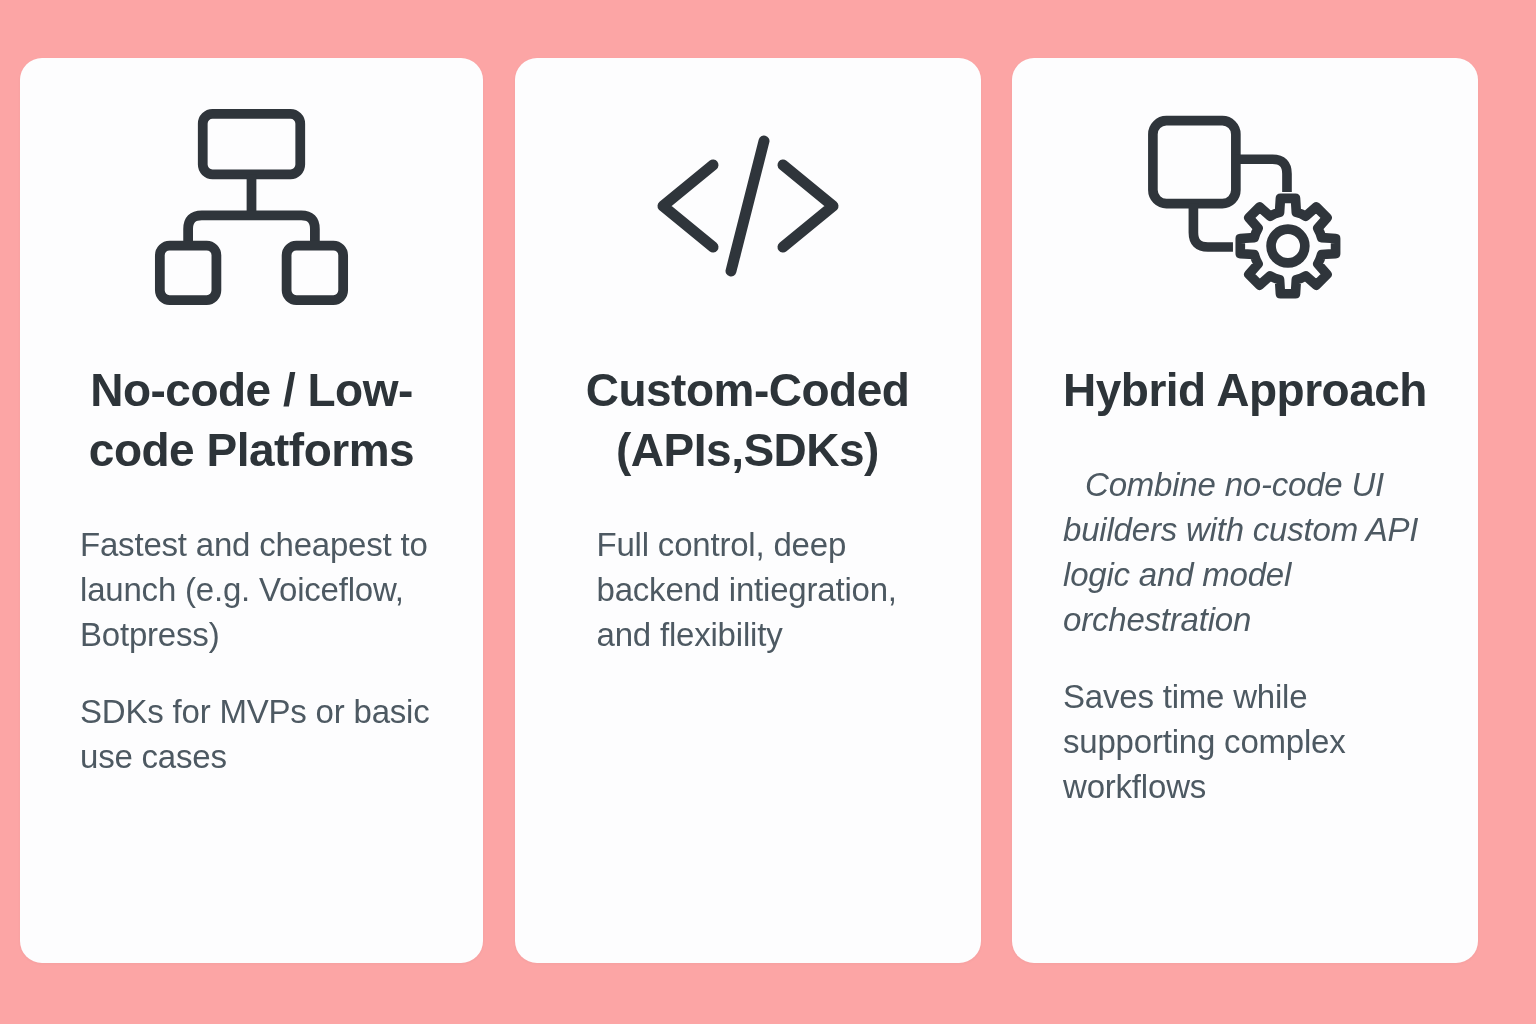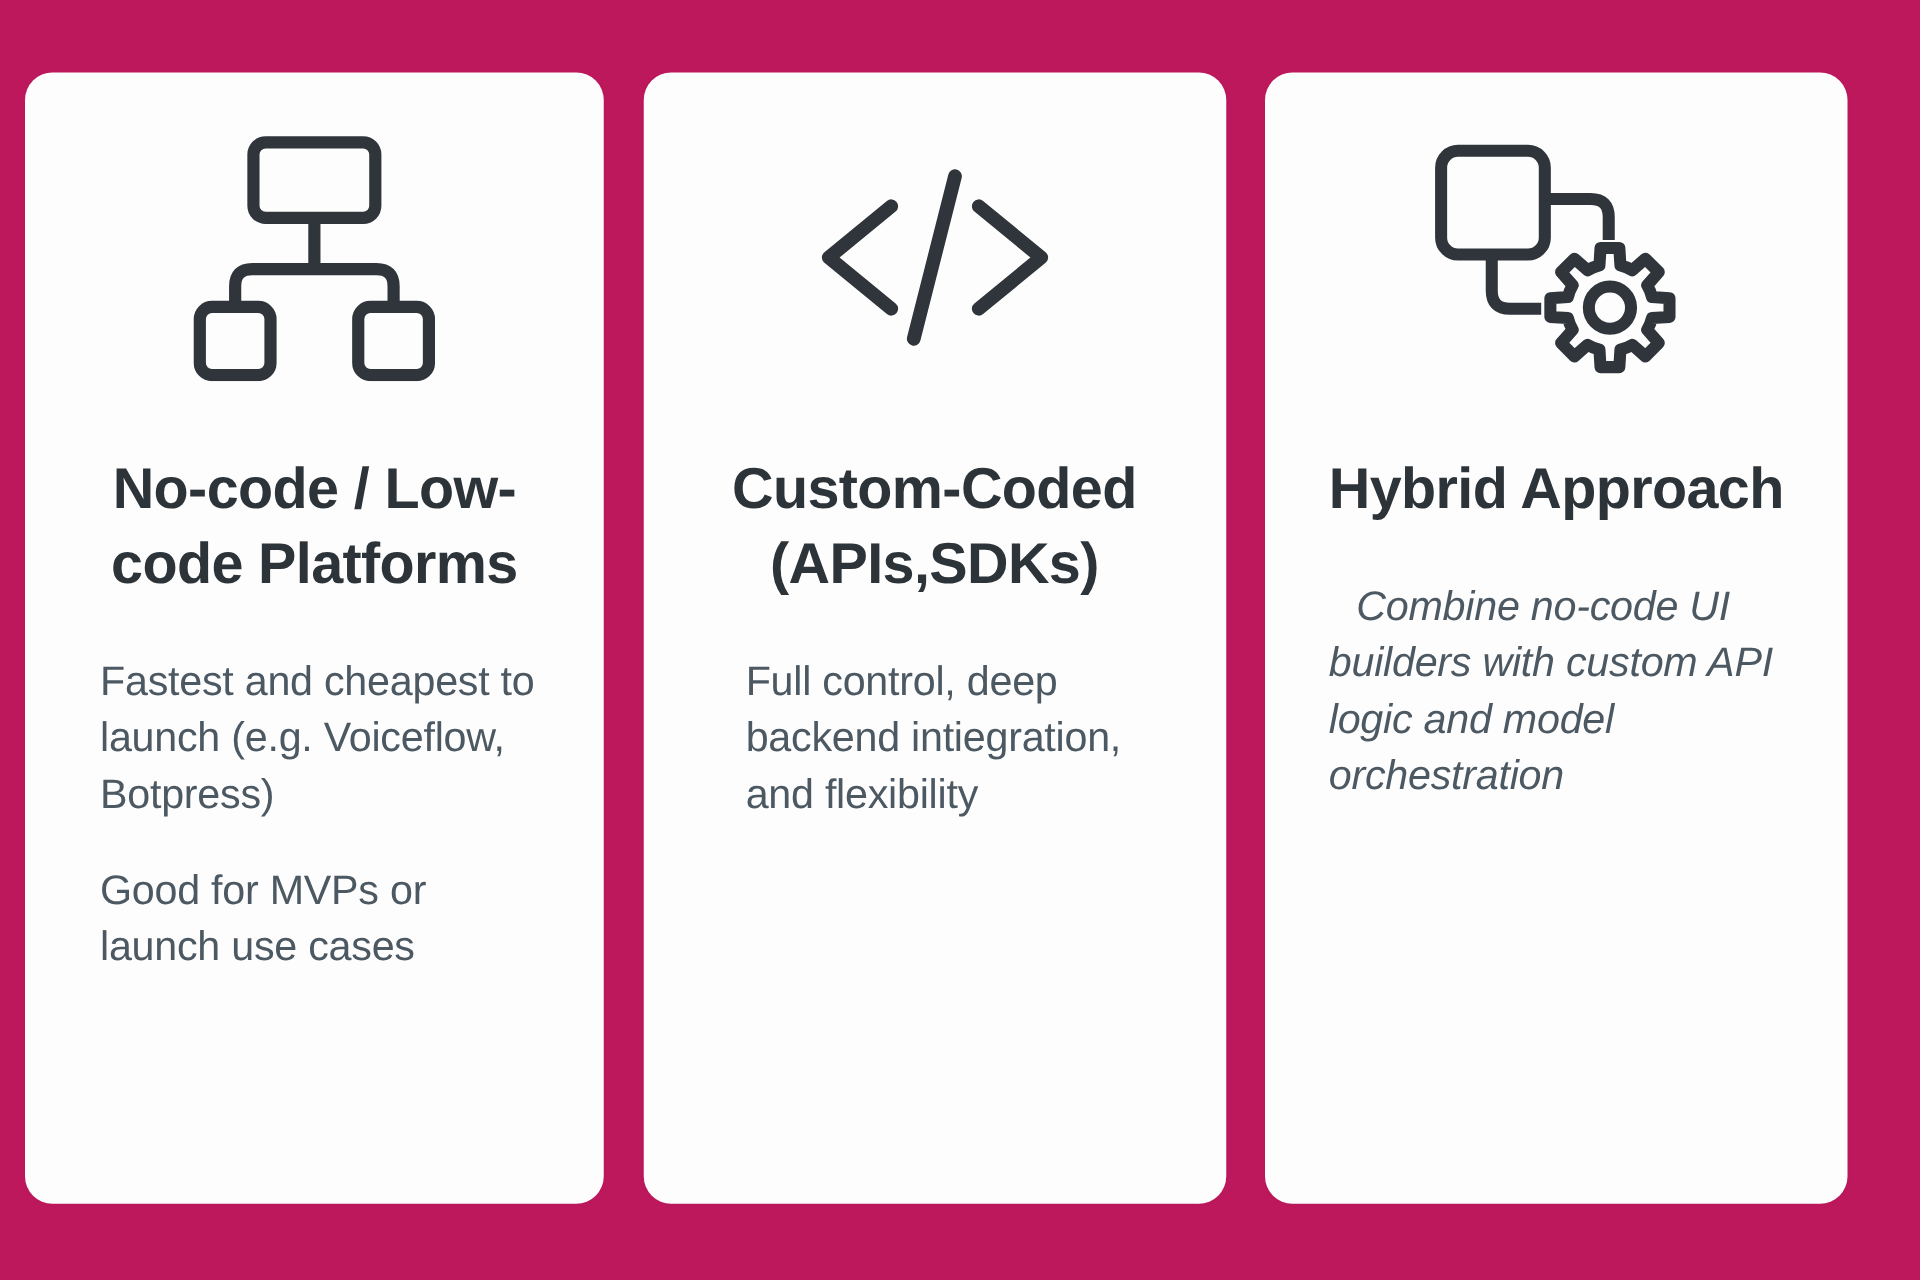--- a/index.html
+++ b/index.html
@@ -8,21 +8,21 @@
     width: 1536px;
     height: 1024px;
     font-family: "Liberation Sans", sans-serif;
     background: #f5f6f8;
     overflow: hidden;
   }
 
   .page {
     width: 1536px;
     height: 1024px;
-    background: #be185d;
+    background: #fca5a5;
     position: relative;
   }
 
   .card-grid {
     display: flex;
     justify-content: space-between;
     padding: 58px 58px 61px 20px;
     height: 100%;
   }
 
@@ -93,21 +93,21 @@
           <rect x="6" y="141" width="58" height="56" rx="10"></rect>
           <rect x="136" y="141" width="58" height="56" rx="10"></rect>
         </svg>
       </div>
       <h2 class="card-title">
         <span>No-code / Low-</span>
         <span>code Platforms</span>
       </h2>
       <div class="card-body">
         <p>Fastest and cheapest to launch (e.g. Voiceflow, Botpress)</p>
-        <p>Good for MVPs or launch use cases</p>
+        <p>SDKs for MVPs or basic use cases</p>
       </div>
     </section>
 
     <section class="card card-2">
       <div class="icon-area">
         <svg width="186" height="146" viewBox="-8 -8 186 146" fill="none" stroke="currentColor" stroke-width="11" stroke-linecap="round" stroke-linejoin="round">
           <polyline points="50,24 0,65 50,106"></polyline>
           <polyline points="120,24 170,65 120,106"></polyline>
           <line x1="101" y1="0" x2="68" y2="130"></line>
         </svg>
@@ -131,17 +131,18 @@
             <path d="M34.9 -8.7 L49.4 -7.8 L49.4 7.8 L34.9 8.7 A36 36 0 0 1 30.9 18.5 L40.5 29.4 L29.4 40.5 L18.5 30.9 A36 36 0 0 1 8.7 34.9 L7.8 49.4 L-7.8 49.4 L-8.7 34.9 A36 36 0 0 1 -18.5 30.9 L-29.4 40.5 L-40.5 29.4 L-30.9 18.5 A36 36 0 0 1 -34.9 8.7 L-49.4 7.8 L-49.4 -7.8 L-34.9 -8.7 A36 36 0 0 1 -30.9 -18.5 L-40.5 -29.4 L-29.4 -40.5 L-18.5 -30.9 A36 36 0 0 1 -8.7 -34.9 L-7.8 -49.4 L7.8 -49.4 L8.7 -34.9 A36 36 0 0 1 18.5 -30.9 L29.4 -40.5 L40.5 -29.4 L30.9 -18.5 A36 36 0 0 1 34.9 -8.7 Z"></path>
             <circle cx="0" cy="0" r="17.5"></circle>
           </g>
         </svg>
       </div>
       <h2 class="card-title">
         <span>Hybrid Approach</span>
       </h2>
       <div class="card-body">
         <p class="indent-first">Combine no-code UI builders with custom API logic and model orchestration</p>
+        <p>Saves time while supporting complex workflows</p>
       </div>
     </section>
 
   </div>
 </div>
 
 </body></html>

